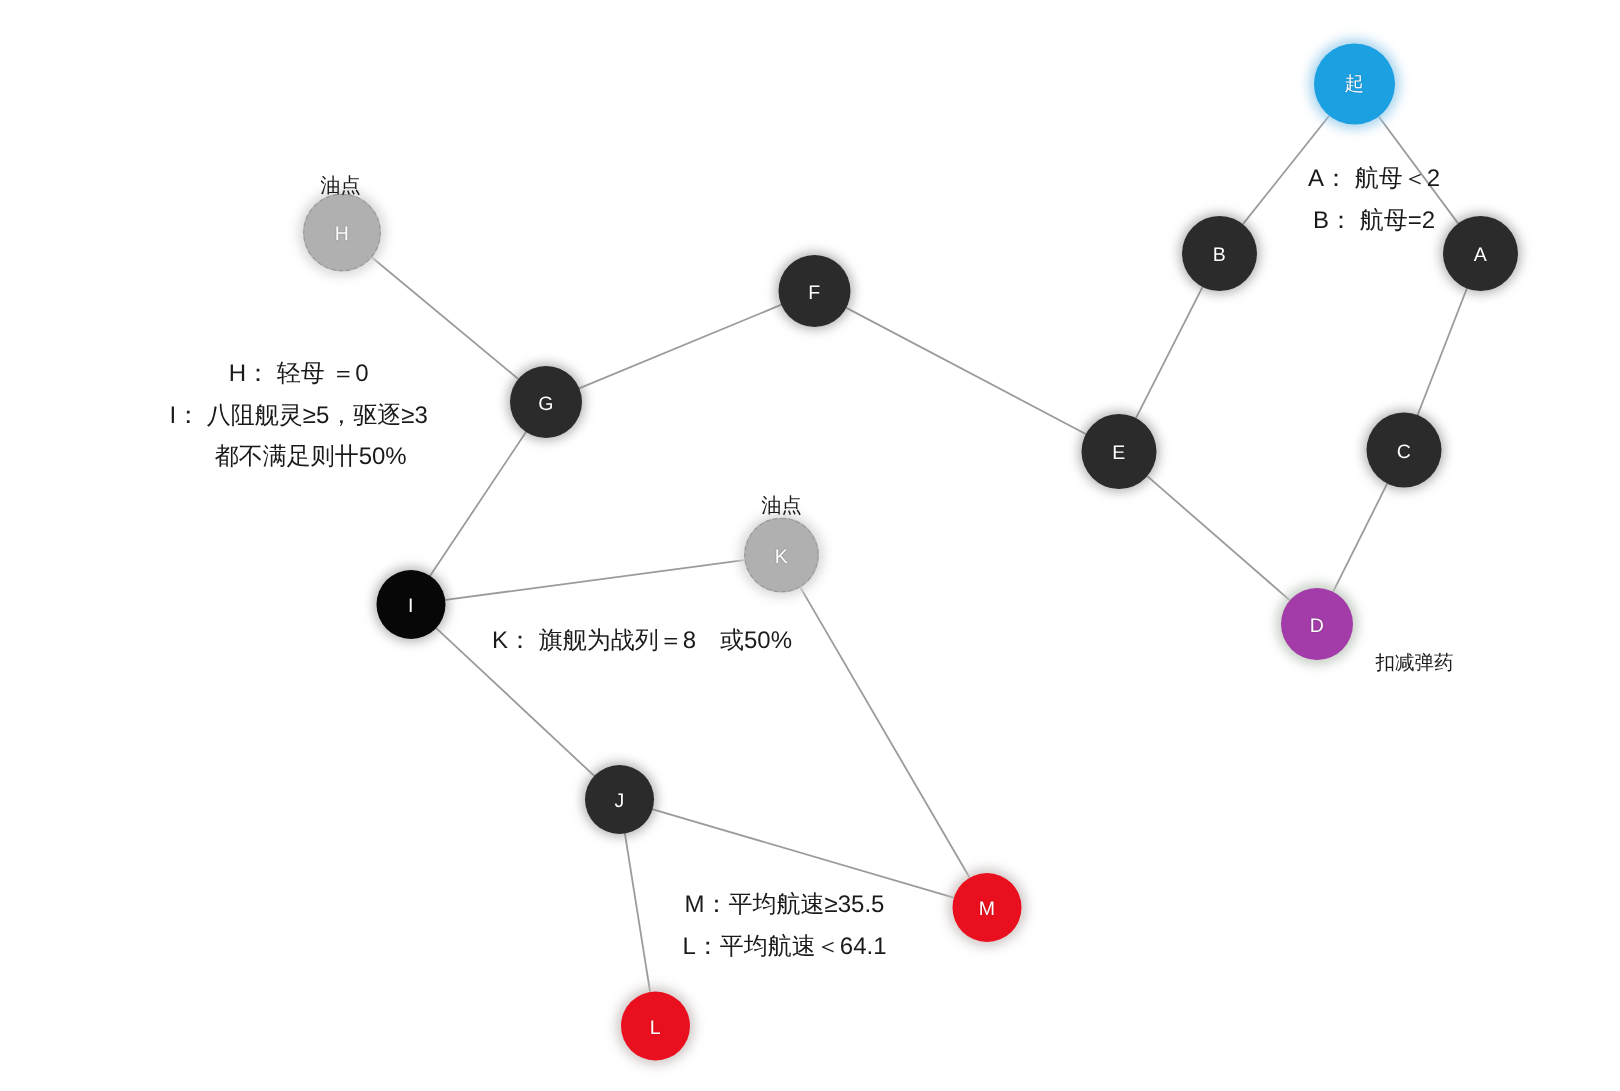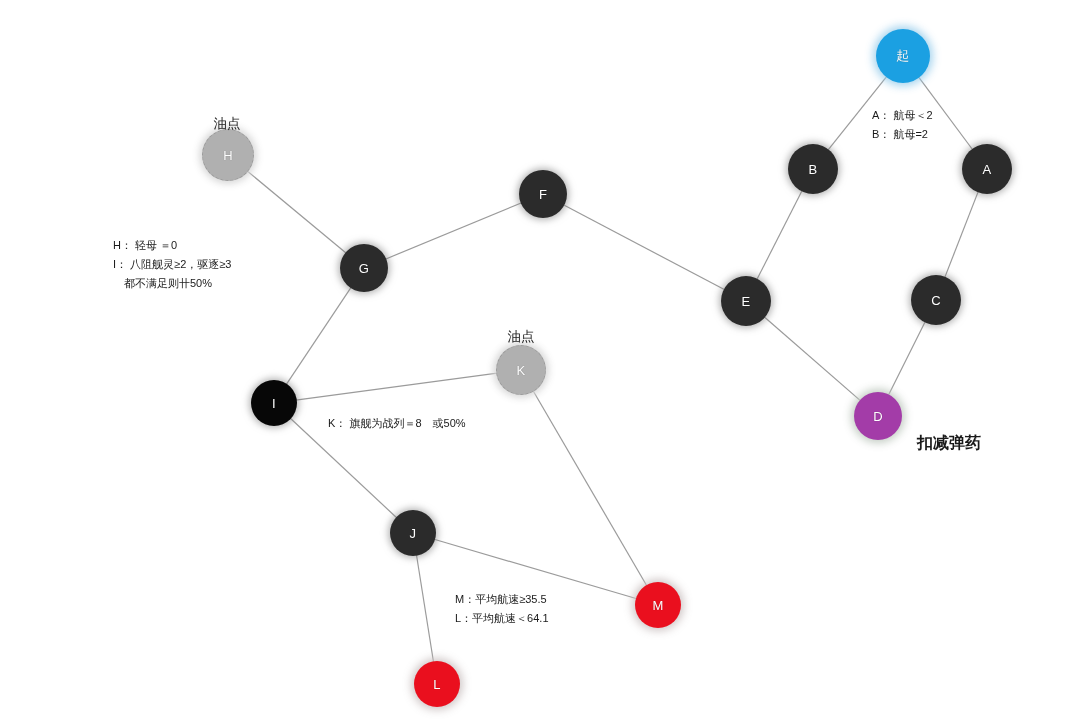--- a/index.html
+++ b/index.html
@@ -70,24 +70,25 @@
   .caption {
     position: absolute;
     color: #1a1a1a;
     font-size: 13px;
     white-space: nowrap;
     z-index: 6;
   }
   .notebox {
     position: absolute;
     color: #1a1a1a;
-    font-size: 11px;
+    font-size: 16px;
     line-height: 1.72;
     white-space: nowrap;
     z-index: 6;
+    text-align: center;
   }
   .notebox .note-line {
     display: block;
   }
 </style>
 </head>
 <body>
 
 <div id="canvas">
   <svg id="edge-layer" viewBox="0 0 1080 727" xmlns="http://www.w3.org/2000/svg">
@@ -147,30 +148,30 @@
       <div class="node red" style="left: 414px; top: 661px; width: 46px; height: 46px;">
         <span class="node-label">L</span>
       </div>
       <div class="node red" style="left: 635px; top: 582px; width: 46px; height: 46px;">
         <span class="node-label">M</span>
       </div>
     </div>
   <div id="caption-layer">
       <div class="caption" style="font-size: 13.5px; top: 115px; left: 227px; transform: translateX(-50%);">油点</div>
       <div class="caption" style="font-size: 13.5px; top: 328px; left: 521px; transform: translateX(-50%);">油点</div>
-      <div class="caption" style="font-size: 16px; top: 433px; left: 917px; font-weight: bold;">扣减弹药</div>
+      <div class="caption" style="font-size: 13px; top: 433px; left: 917px;">扣减弹药</div>
     </div>
   <div id="note-layer">
       <div class="notebox" style="left: 872px; top: 106px;">
         <span class="note-line">A： 航母＜2</span>
         <span class="note-line">B： 航母=2</span>
       </div>
       <div class="notebox" style="left: 113px; top: 236px;">
         <span class="note-line">H： 轻母 ＝0</span>
-        <span class="note-line">I： 八阻舰灵≥2，驱逐≥3</span>
+        <span class="note-line">I： 八阻舰灵≥5，驱逐≥3</span>
         <span class="note-line">　都不满足则卄50%</span>
       </div>
       <div class="notebox" style="left: 328px; top: 414px;">
         <span class="note-line">K： 旗舰为战列＝8　或50%</span>
       </div>
       <div class="notebox" style="left: 455px; top: 590px;">
         <span class="note-line">M：平均航速≥35.5</span>
         <span class="note-line">L：平均航速＜64.1</span>
       </div>
     </div>

